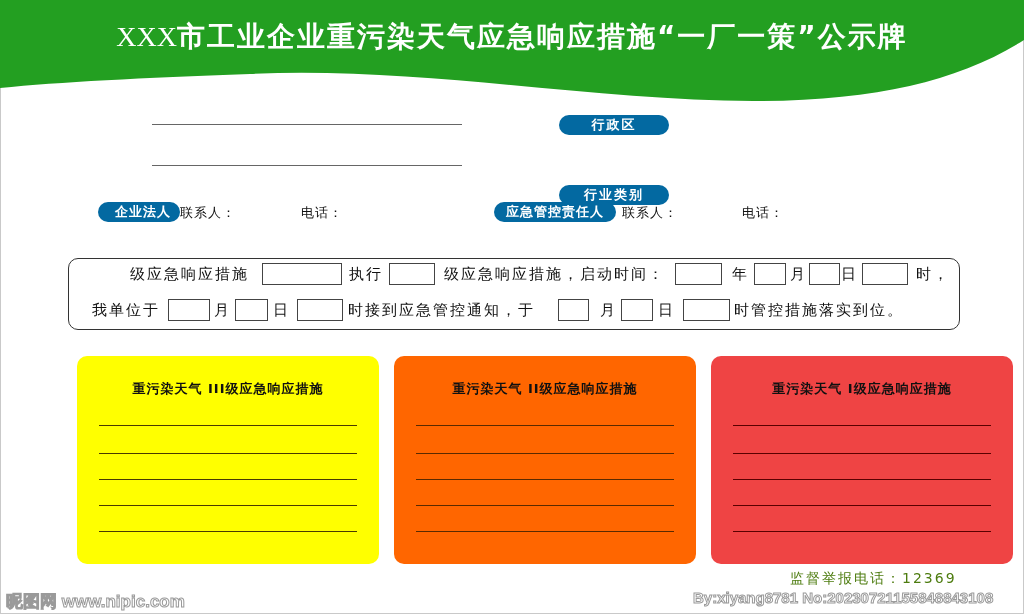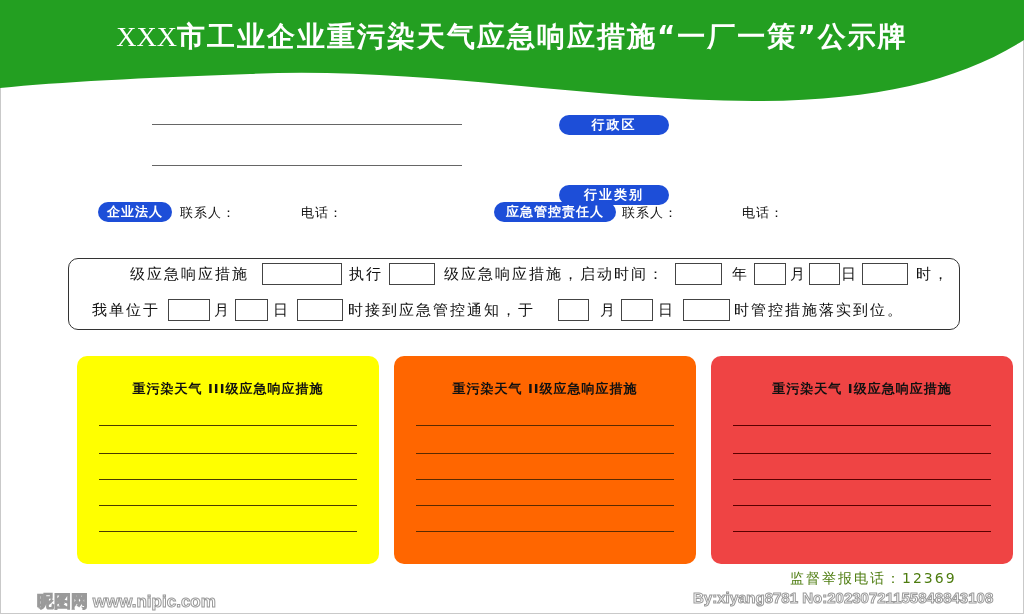--- a/index.html
+++ b/index.html
@@ -4,21 +4,21 @@
 <style>
   html, body { margin:0; padding:0; }
   body { width:1024px; height:614px; position:relative; background:#ffffff; overflow:hidden;
          font-family:"DejaVu Sans", "Liberation Sans", sans-serif; color:#111; }
   .frame { position:absolute; left:0; top:0; width:1022px; height:612px; border:1px solid #c9c9c9; }
   .header-wave { position:absolute; left:0; top:0; width:1024px; height:110px; }
   .title { position:absolute; left:0; top:18px; width:1024px; text-align:center; color:#fff;
            font-weight:bold; font-size:28px; letter-spacing:2px; white-space:nowrap; }
   .title .prefix { font-family:"Liberation Serif", "DejaVu Serif", serif; font-weight:normal; letter-spacing:0; }
   .line { position:absolute; height:0; border-top:1px solid #666; }
-  .pill { position:absolute; background:#1d4ed8; color:#fff; font-weight:bold; font-size:13px;
+  .pill { position:absolute; background:#0369a1; color:#fff; font-weight:bold; font-size:13px;
           border-radius:10px; text-align:center; line-height:20px; height:20px; letter-spacing:2px; }
   .label { position:absolute; font-size:13px; white-space:nowrap; color:#111; letter-spacing:1px; }
   .notice { position:absolute; left:68px; top:258px; width:892px; height:72px; border:1px solid #333;
             border-radius:10px; box-sizing:border-box; }
   .ntext { position:absolute; font-size:15px; white-space:nowrap; color:#111; letter-spacing:2px; line-height:22px; }
   .box { position:absolute; height:22px; border:1px solid #444; background:#fff; box-sizing:border-box; }
   .card { position:absolute; top:356px; width:302px; height:208px; border-radius:10px;margin-left:32px; }
   .card-title { position:absolute; left:0; top:24px; width:100%; text-align:center; font-weight:bold;
                 font-size:13px; color:#111; letter-spacing:1px; }
   .rule { position:absolute; left:22px; right:22px; height:0; border-top:1px solid #4a3a00; }
@@ -36,21 +36,21 @@
 </svg>
 <div class="title">
   <span class="prefix">XXX</span><span>市工业企业重污染天气应急响应措施“一厂一策”公示牌</span>
 </div>
 
 <div class="line" style="left:152px; top:124px; width:310px;"></div>
 <div class="line" style="left:152px; top:165px; width:310px;"></div>
 <div class="pill" style="left:559px; top:115px; width:110px;">行政区</div>
 <div class="pill" style="left:559px; top:152px; width:110px;margin-top:33px;">行业类别</div>
 
-<div class="pill" style="left:98px; top:202px; width:74px; letter-spacing:1px;">企业法人</div>
+<div class="pill" style="left:98px; top:202px; width:74px; letter-spacing:1px;padding-left:8px;">企业法人</div>
 <div class="label" style="left:180px; top:204px;">联系人：</div>
 <div class="label" style="left:301px; top:204px;">电话：</div>
 <div class="pill" style="left:494px; top:202px; width:122px; letter-spacing:1px;">应急管控责任人</div>
 <div class="label" style="left:622px; top:204px;">联系人：</div>
 <div class="label" style="left:742px; top:204px;">电话：</div>
 
 <div class="notice"></div>
 
 <div class="ntext" style="left:130px; top:263px;">级应急响应措施</div>
 <div class="box" style="left:262px; top:263px; width:80px;"></div>
@@ -99,14 +99,14 @@
 <div class="card" style="left:679px; background:#ef4444;">
   <div class="card-title">重污染天气 I级应急响应措施</div>
   <div class="rule" style="top:69px; border-color:#5a0000;"></div>
   <div class="rule" style="top:97px; border-color:#5a0000;"></div>
   <div class="rule" style="top:123px; border-color:#5a0000;"></div>
   <div class="rule" style="top:149px; border-color:#5a0000;"></div>
   <div class="rule" style="top:175px; border-color:#5a0000;"></div>
 </div>
 
 <div class="hotline">监督举报电话：12369</div>
-<div class="wm" style="left:6px; top:590px; font-size:17px;margin-left:31px;">昵图网 www.nipic.com</div>
+<div class="wm" style="left:6px; top:590px; font-size:17px;">昵图网 www.nipic.com</div>
 <div class="wm" style="left:693px; top:589px; font-size:15px;">By:xiyang8781 No:20230721155848843108</div>
 
 </body></html>

